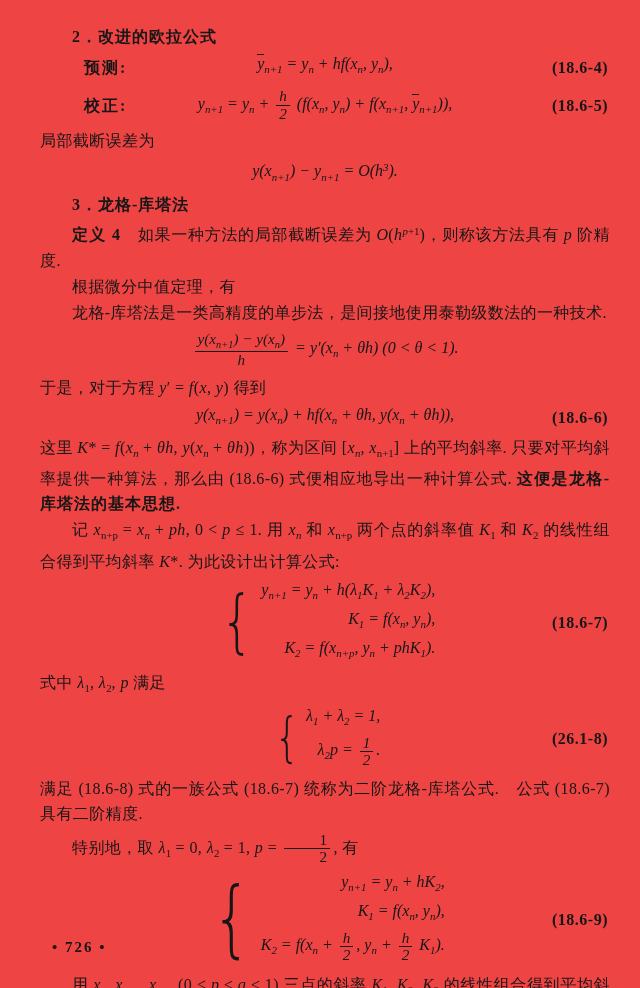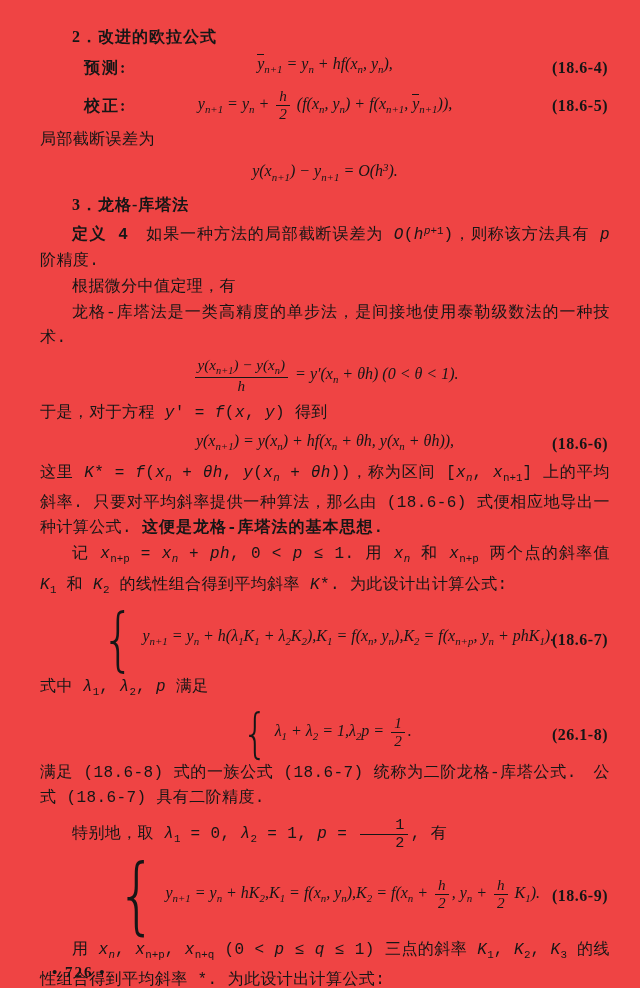--- a/index.html
+++ b/index.html
@@ -8,21 +8,21 @@
     width:640px;height:988px;
     box-sizing:border-box;
     padding:22px 30px 0 40px;
     background:#ef4444;
     color:#161616;
     font-family:"Liberation Serif","DejaVu Serif",serif;
     font-size:16px;
     line-height:25px;
     overflow:hidden;
   }
-  .para{margin:1px 0;text-align:justify;letter-spacing:0.4px;font-family:Liberation Mono, monospace;}
+  .para{margin:1px 0;text-align:justify;letter-spacing:0.4px;}
   .indent{text-indent:2em;}
   .heading{font-weight:bold;text-indent:2em;margin:2px 0;letter-spacing:1px;}
   b{letter-spacing:1px;}
 
   
   .eqrow{position:relative;display:flex;justify-content:center;align-items:center;margin:2px 0;min-height:28px;}
   .eqlabel{position:absolute;left:44px;top:50%;transform:translateY(-50%);font-weight:bold;letter-spacing:2px;}
   .eqno{position:absolute;right:2px;top:50%;transform:translateY(-50%);font-weight:bold;letter-spacing:0.5px;white-space:nowrap;}
   .m{font-style:italic;}
   .m sub,.m sup,.para sub,.para sup{font-size:0.68em;letter-spacing:0;}
@@ -36,25 +36,25 @@
   .frac{display:inline-flex;flex-direction:column;text-align:center;vertical-align:middle;line-height:1.08;margin:0 3px;font-size:0.95em;}
   .frac .t{border-bottom:1.3px solid #161616;padding:0 3px;display:block;}
   .frac .b{padding:0 3px;display:block;}
 
   
   .sys{display:flex;align-items:center;}
   .brace{display:inline-block;font-family:"DejaVu Sans",sans-serif;font-weight:200;line-height:0.92;transform:scaleX(0.75);transform-origin:center;margin-right:2px;}
   .b2{font-size:54px;}
   .b3{font-size:70px;}
   .b3f{font-size:84px;}
-  .syslines{display:flex;align-items:center;}
+  .syslines{display:flex;flex-direction:column;align-items:flex-end;}
   .sysline{line-height:24px;}
   .sysline.tall{line-height:34px;}
 
-  .pageno{position:absolute;left:52px;bottom:3px;font-weight:bold;letter-spacing:2px;font-size:15px;font-family:Liberation Serif, serif;}
+  .pageno{position:absolute;left:52px;bottom:28px;font-weight:bold;letter-spacing:2px;font-size:15px;font-family:Liberation Serif, serif;}
 </style>
 </head>
 <body>
 
 <div class="page">
 
   <div class="heading">2．改进的欧拉公式</div>
 
   <div class="eqrow">
     <span class="eqlabel">预测:</span>

